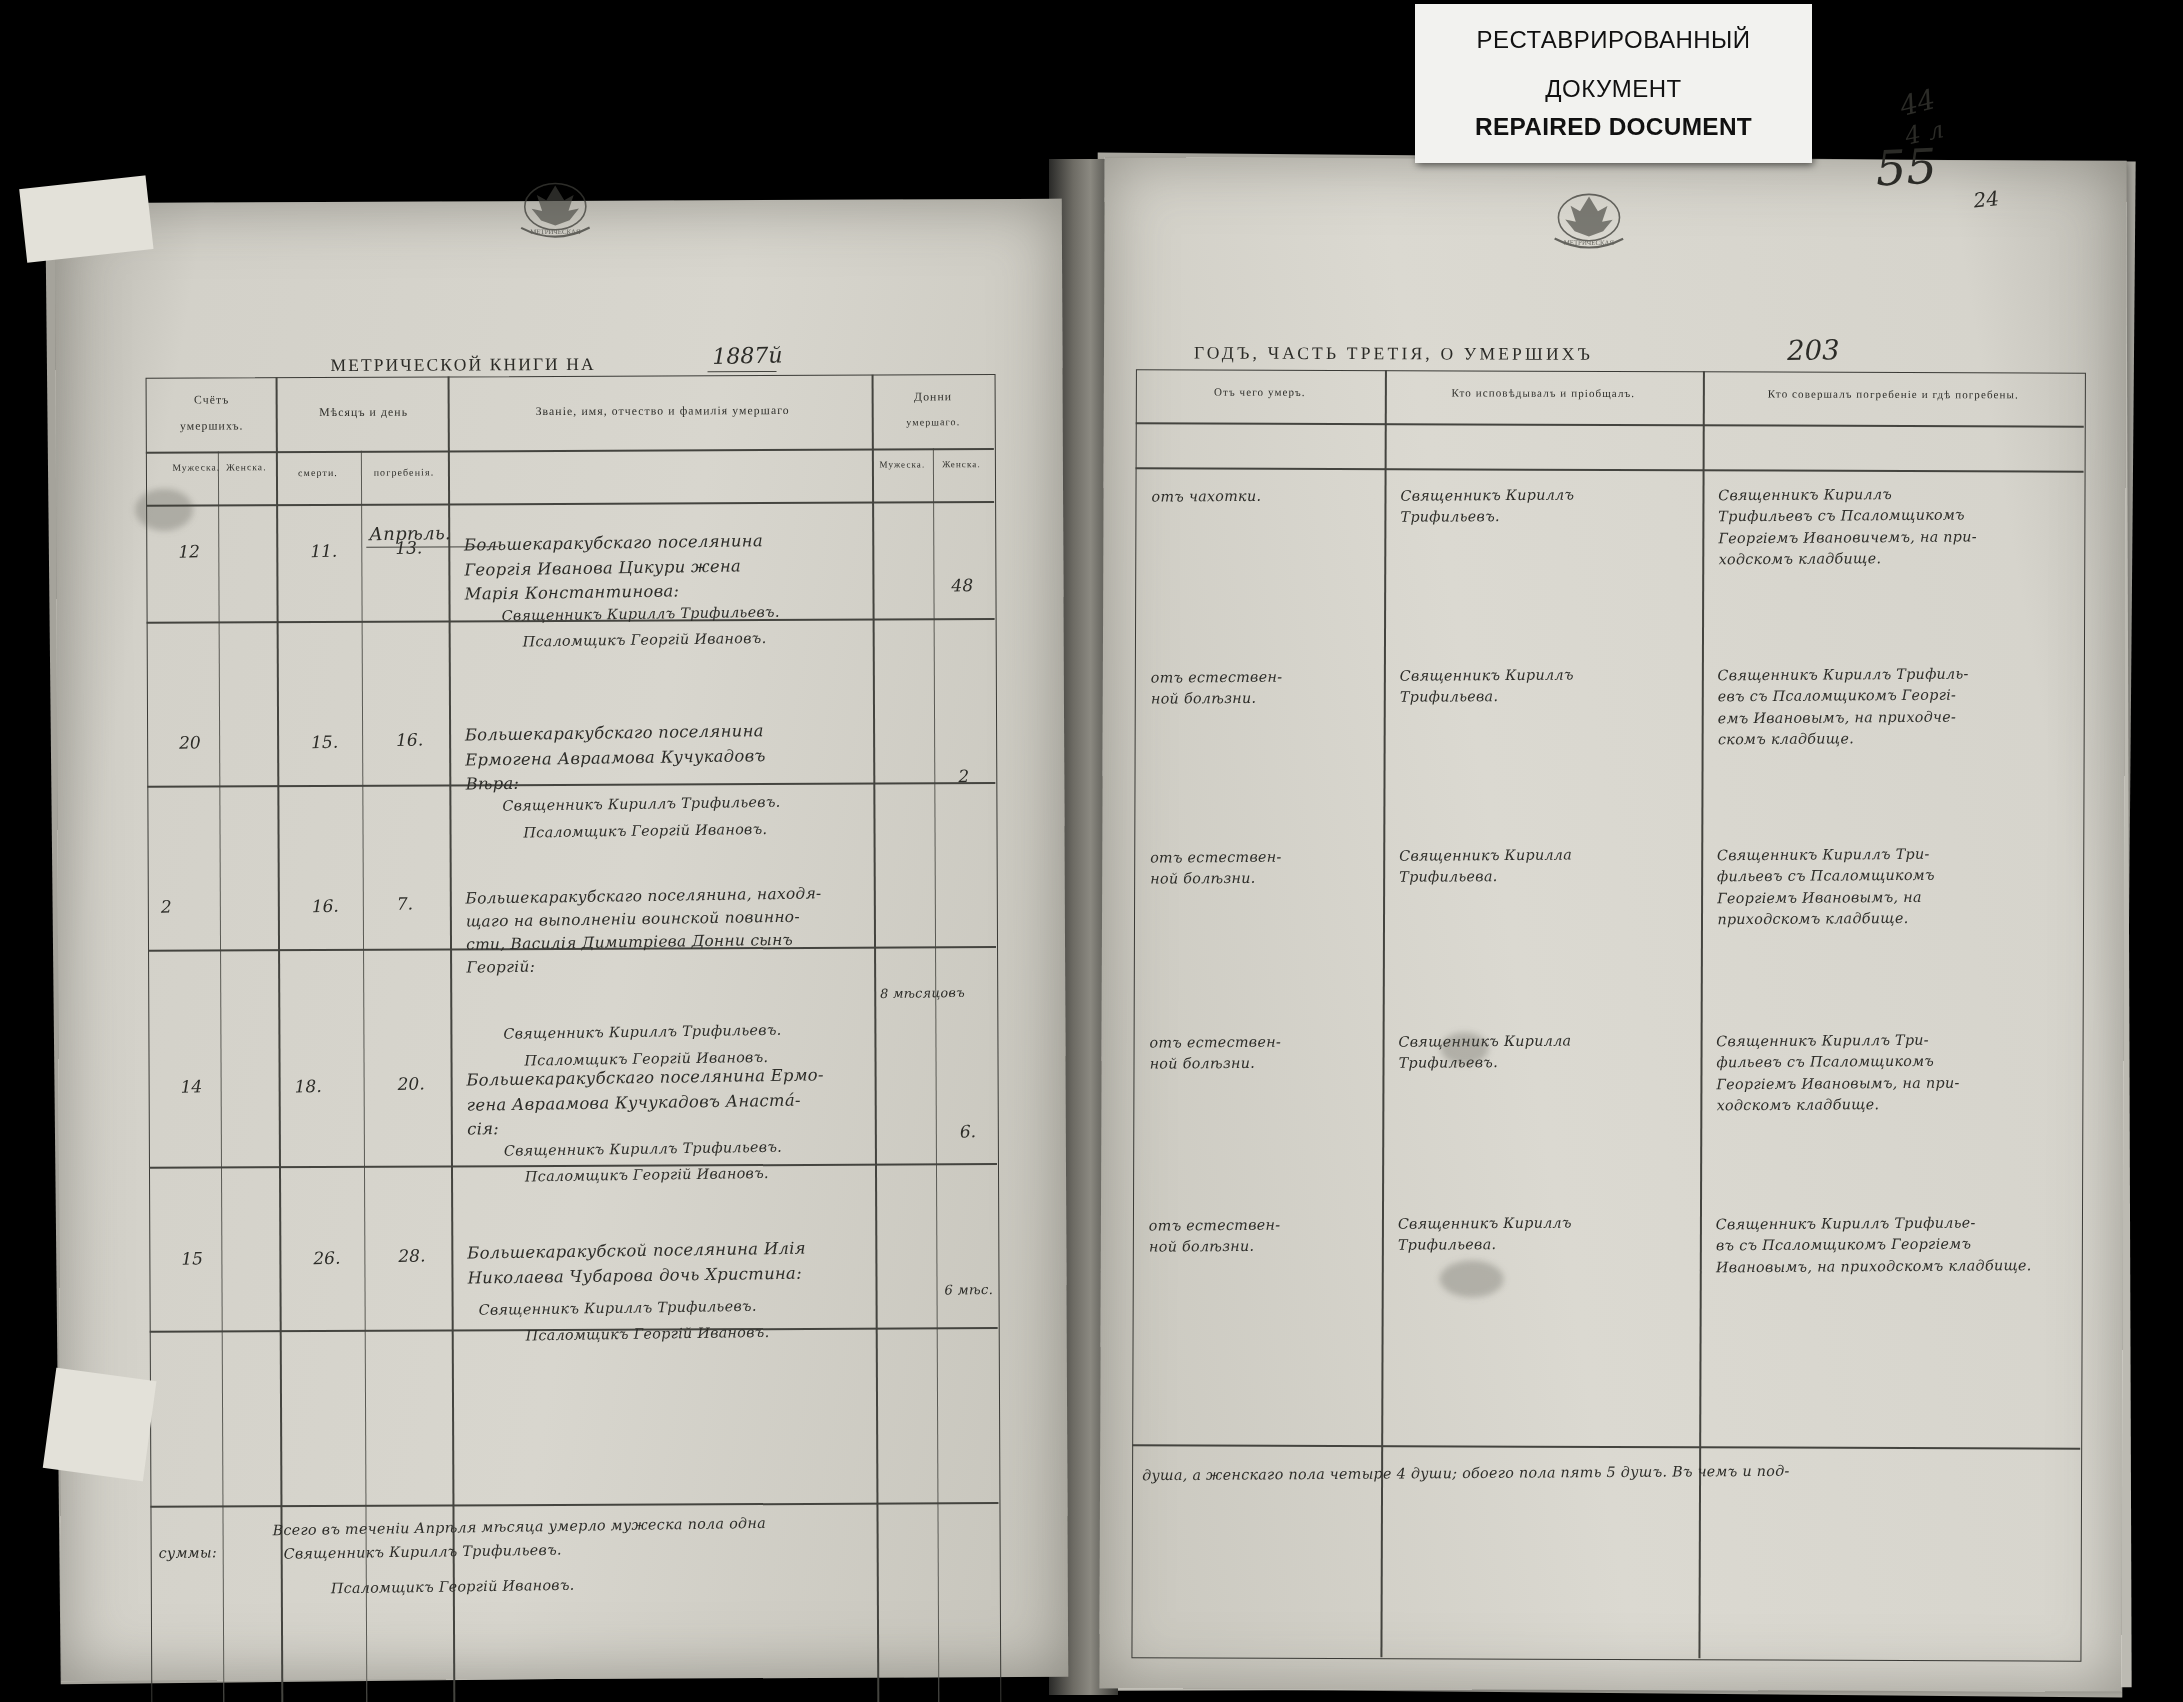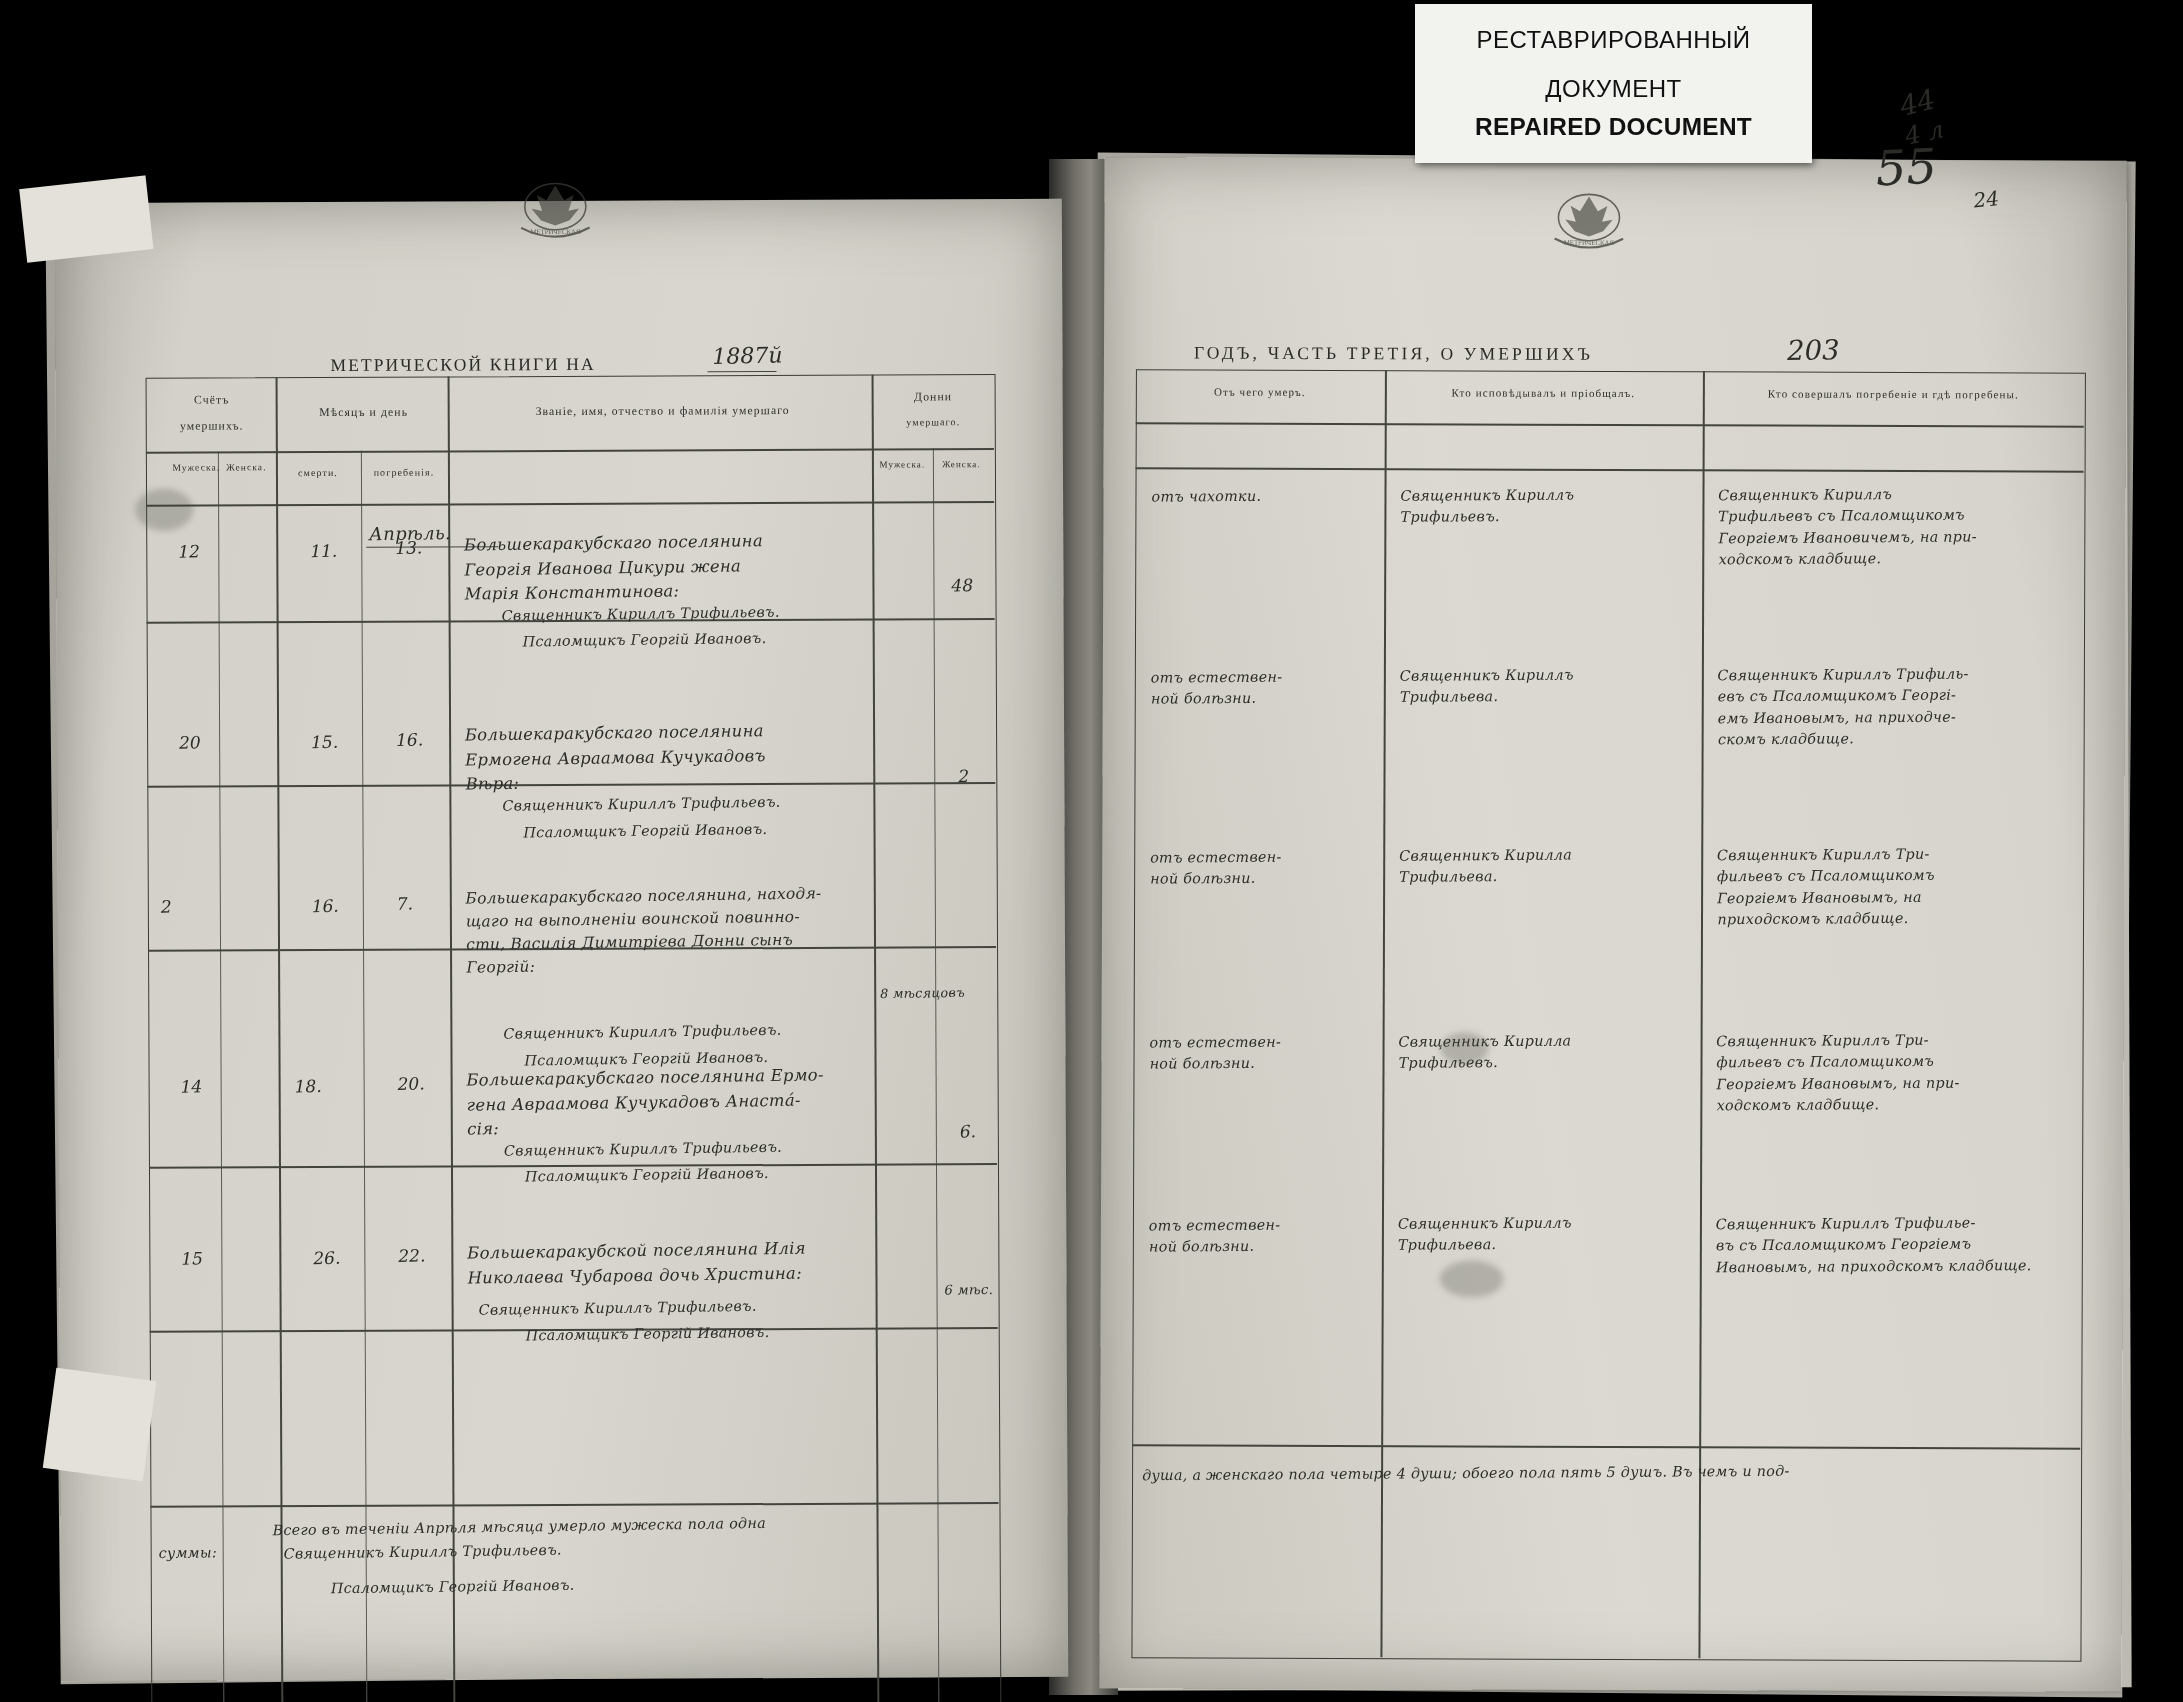--- a/index.html
+++ b/index.html
@@ -158,21 +158,21 @@
     <div class="num" style="left:339px;top:872px;">20.</div>
     <div class="hw" style="left:408px;top:865px;width:413px;">Большекаракубскаго поселянина Ермо-
 гена Авраамова Кучукадовъ Анастá-
 сія:</div>
     <div class="hw small" style="left:445px;top:938px;">Священникъ Кириллъ Трифильевъ.</div>
     <div class="hw small" style="left:466px;top:964px;">Псаломщикъ Георгій Ивановъ.</div>
     <div class="num" style="left:901px;top:922px;">6.</div>
 
     <div class="num" style="left:122px;top:1046px;">15</div>
     <div class="num" style="left:254px;top:1046px;">26.</div>
-    <div class="num" style="left:339px;top:1044px;">22.</div>
+    <div class="num" style="left:339px;top:1044px;">28.</div>
     <div class="hw" style="left:408px;top:1038px;width:413px;">Большекаракубской поселянина Илія
 Николаева Чубарова дочь Христина:</div>
     <div class="hw small" style="left:419px;top:1097px;">Священникъ Кириллъ Трифильевъ.</div>
     <div class="hw small" style="left:466px;top:1123px;">Псаломщикъ Георгій Ивановъ.</div>
     <div class="hw small" style="left:885px;top:1081px;font-size:13.2px;">6 мѣс.</div>
 
     <div class="hw small" style="left:212px;top:1314px;width:742px;">Всего въ теченіи Апрѣля мѣсяца умерло мужеска пола одна</div>
     <div class="hw small" style="left:98px;top:1340px;">суммы:</div>
     <div class="hw small" style="left:223px;top:1340px;">Священникъ Кириллъ Трифильевъ.</div>
     <div class="hw small" style="left:270px;top:1375px;">Псаломщикъ Георгій Ивановъ.</div>

